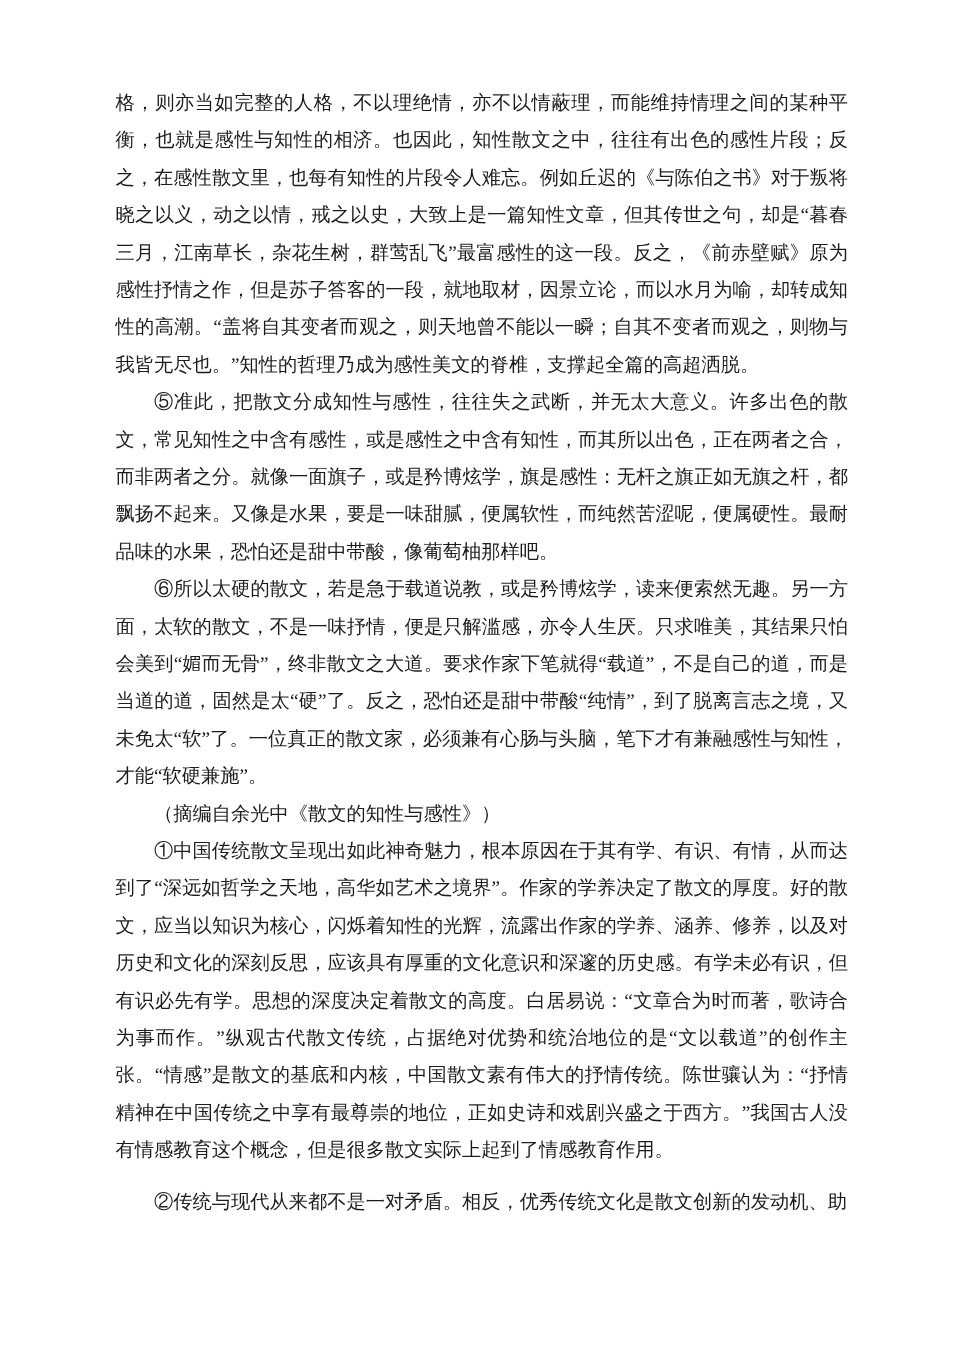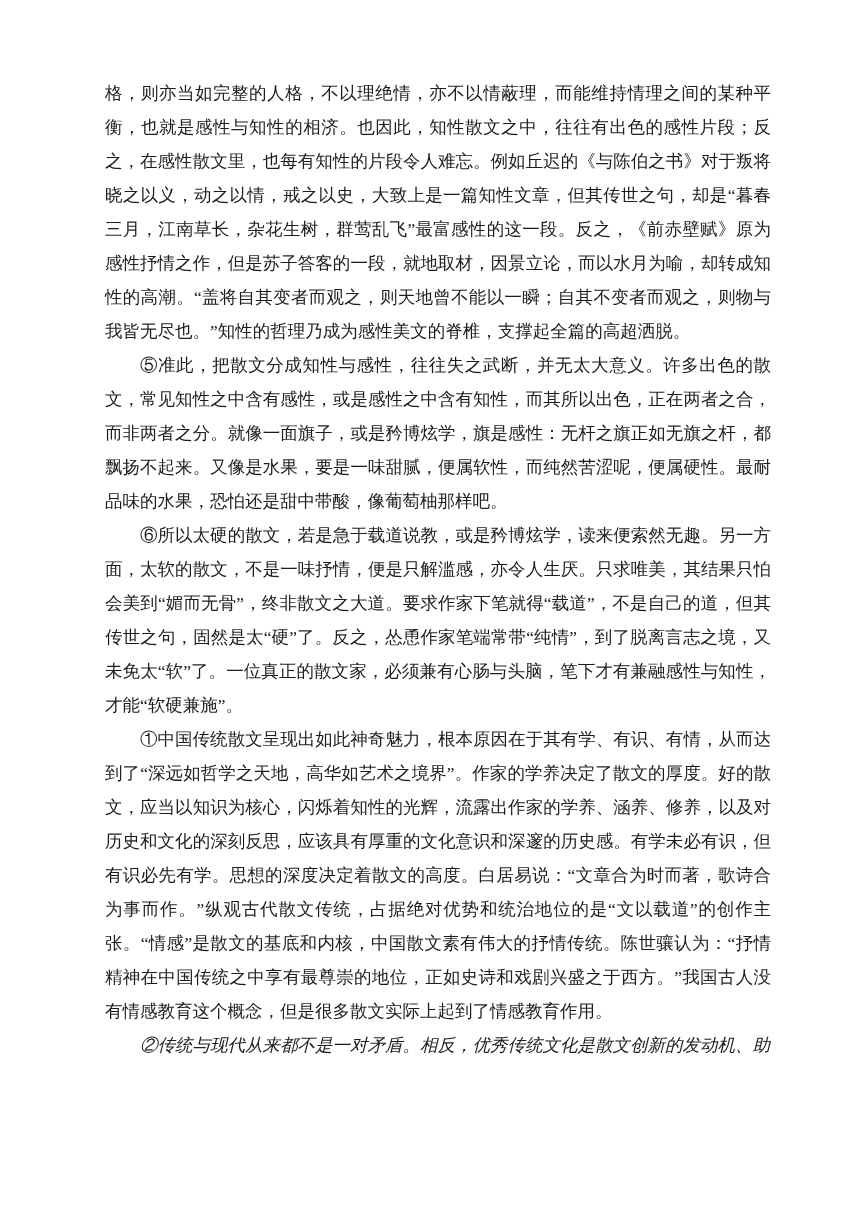--- a/index.html
+++ b/index.html
@@ -24,25 +24,26 @@
   }
   .para {
     text-align: justify;
     text-justify: inter-ideograph;
     word-break: break-all;
   }
   .indent {
     text-indent: 2em;
   }
   .para-gap-top {
-    font-style: italic;
+    margin-top: 13px;
   }
 </style>
 </head>
 <body>
 
 <div class="page">
   <p class="para">格，则亦当如完整的人格，不以理绝情，亦不以情蔽理，而能维持情理之间的某种平衡，也就是感性与知性的相济。也因此，知性散文之中，往往有出色的感性片段；反之，在感性散文里，也每有知性的片段令人难忘。例如丘迟的《与陈伯之书》对于叛将晓之以义，动之以情，戒之以史，大致上是一篇知性文章，但其传世之句，却是“暮春三月，江南草长，杂花生树，群莺乱飞”最富感性的这一段。反之，《前赤壁赋》原为感性抒情之作，但是苏子答客的一段，就地取材，因景立论，而以水月为喻，却转成知性的高潮。“盖将自其变者而观之，则天地曾不能以一瞬；自其不变者而观之，则物与我皆无尽也。”知性的哲理乃成为感性美文的脊椎，支撑起全篇的高超洒脱。</p>
   <p class="para indent">⑤准此，把散文分成知性与感性，往往失之武断，并无太大意义。许多出色的散文，常见知性之中含有感性，或是感性之中含有知性，而其所以出色，正在两者之合，而非两者之分。就像一面旗子，或是矜博炫学，旗是感性：无杆之旗正如无旗之杆，都飘扬不起来。又像是水果，要是一味甜腻，便属软性，而纯然苦涩呢，便属硬性。最耐品味的水果，恐怕还是甜中带酸，像葡萄柚那样吧。</p>
-  <p class="para indent">⑥所以太硬的散文，若是急于载道说教，或是矜博炫学，读来便索然无趣。另一方面，太软的散文，不是一味抒情，便是只解滥感，亦令人生厌。只求唯美，其结果只怕会美到“媚而无骨”，终非散文之大道。要求作家下笔就得“载道”，不是自己的道，但其传世之句，固然是太“硬”了。反之，怂恿作家笔端常带“纯情”，到了脱离言志之境，又未免太“软”了。一位真正的散文家，必须兼有心肠与头脑，笔下才有兼融感性与知性，才能“软硬兼施”。</p>
+  <p class="para indent">⑥所以太硬的散文，若是急于载道说教，或是矜博炫学，读来便索然无趣。另一方面，太软的散文，不是一味抒情，便是只解滥感，亦令人生厌。只求唯美，其结果只怕会美到“媚而无骨”，终非散文之大道。要求作家下笔就得“载道”，不是自己的道，而是当道的道，固然是太“硬”了。反之，恐怕还是甜中带酸“纯情”，到了脱离言志之境，又未免太“软”了。一位真正的散文家，必须兼有心肠与头脑，笔下才有兼融感性与知性，才能“软硬兼施”。</p>
+  <p class="para indent">（摘编自余光中《散文的知性与感性》）</p>
   <p class="para indent">①中国传统散文呈现出如此神奇魅力，根本原因在于其有学、有识、有情，从而达到了“深远如哲学之天地，高华如艺术之境界”。作家的学养决定了散文的厚度。好的散文，应当以知识为核心，闪烁着知性的光辉，流露出作家的学养、涵养、修养，以及对历史和文化的深刻反思，应该具有厚重的文化意识和深邃的历史感。有学未必有识，但有识必先有学。思想的深度决定着散文的高度。白居易说：“文章合为时而著，歌诗合为事而作。”纵观古代散文传统，占据绝对优势和统治地位的是“文以载道”的创作主张。“情感”是散文的基底和内核，中国散文素有伟大的抒情传统。陈世骧认为：“抒情精神在中国传统之中享有最尊崇的地位，正如史诗和戏剧兴盛之于西方。”我国古人没有情感教育这个概念，但是很多散文实际上起到了情感教育作用。</p>
   <p class="para indent para-gap-top">②传统与现代从来都不是一对矛盾。相反，优秀传统文化是散文创新的发动机、助</p>
 </div>
 
 </body></html>

